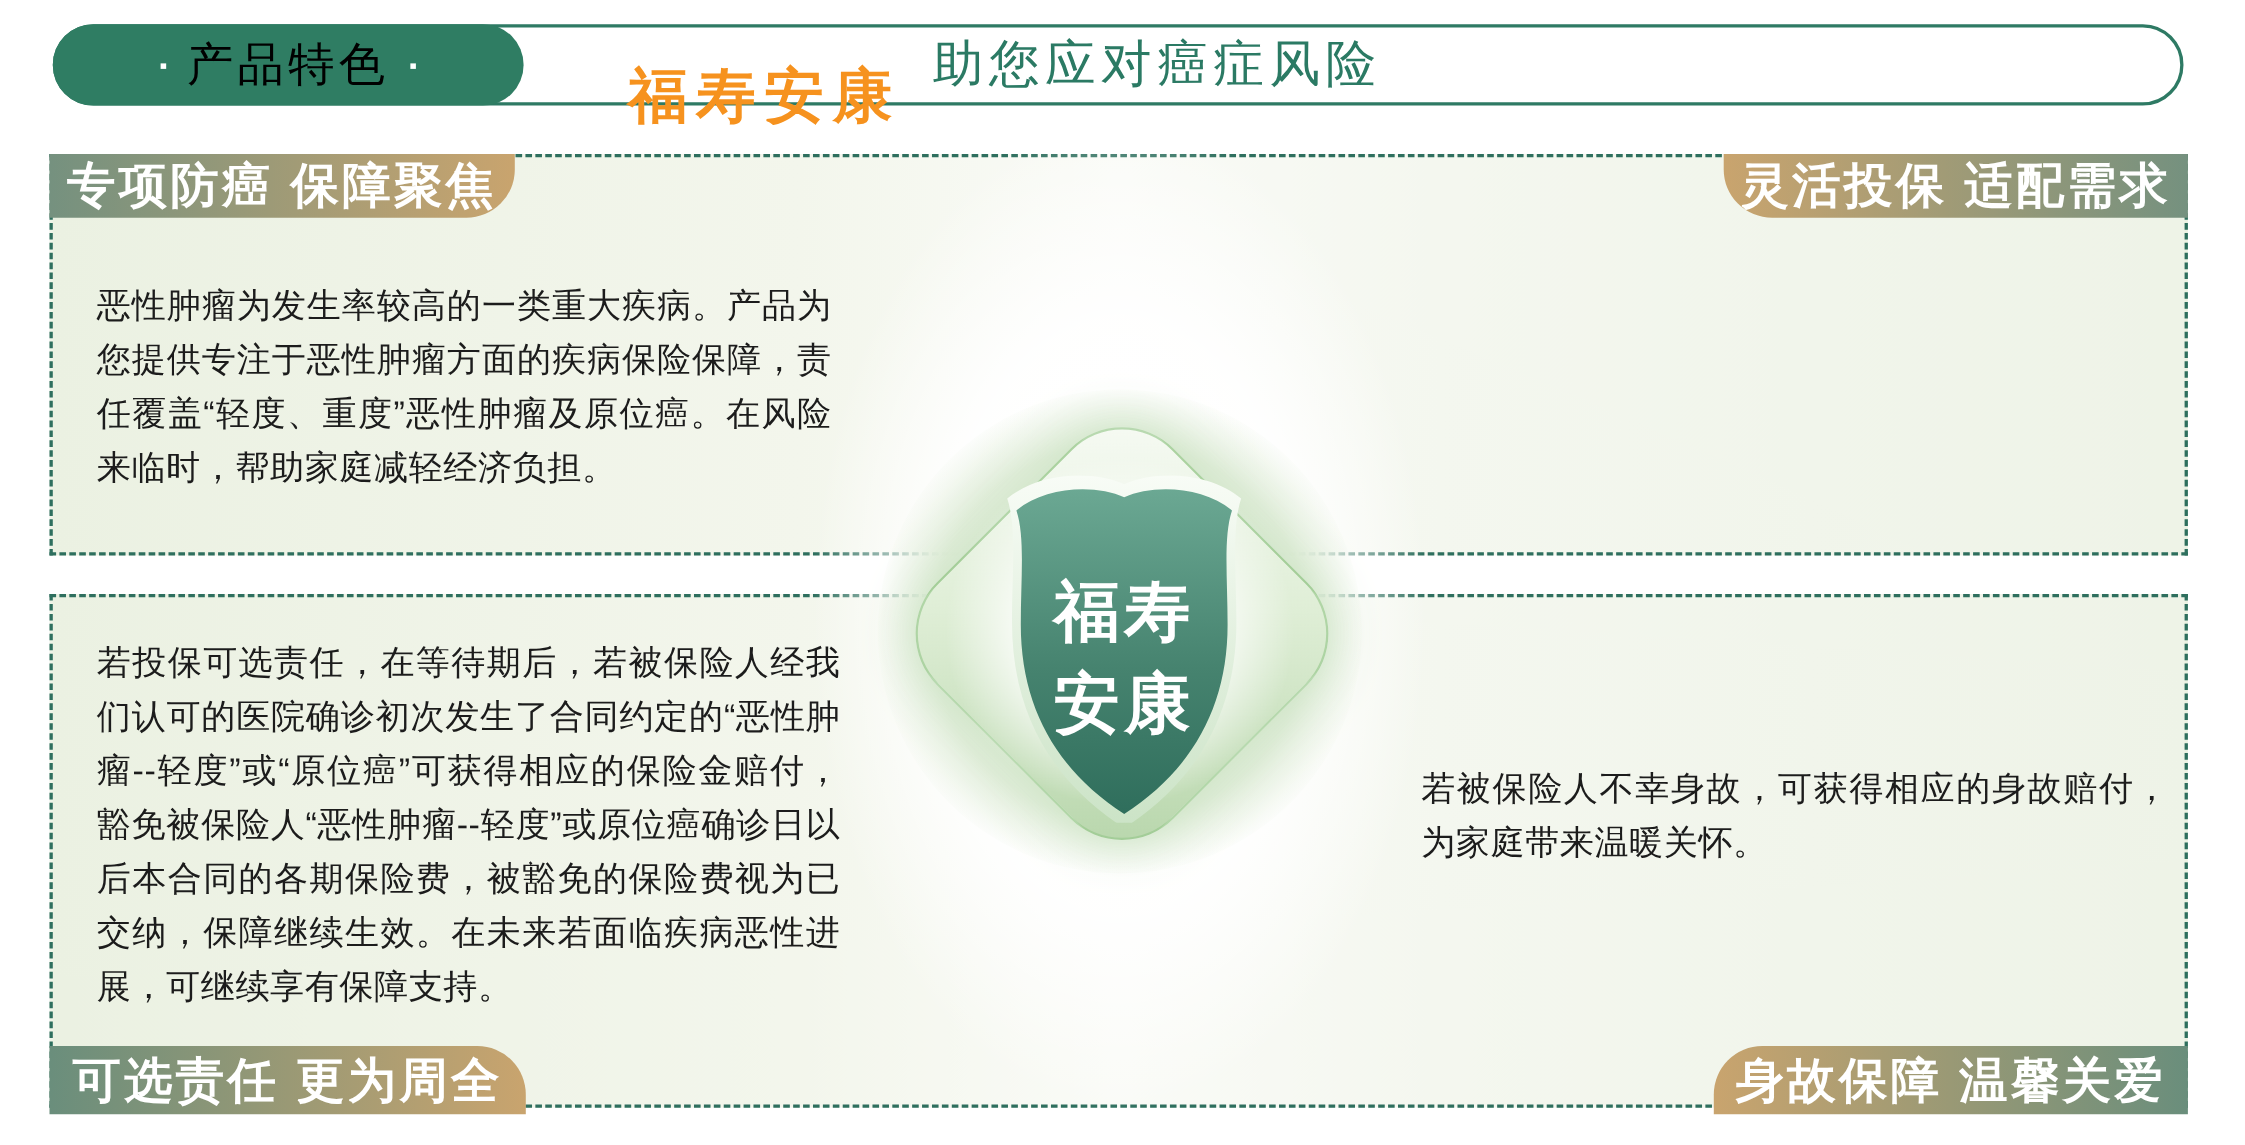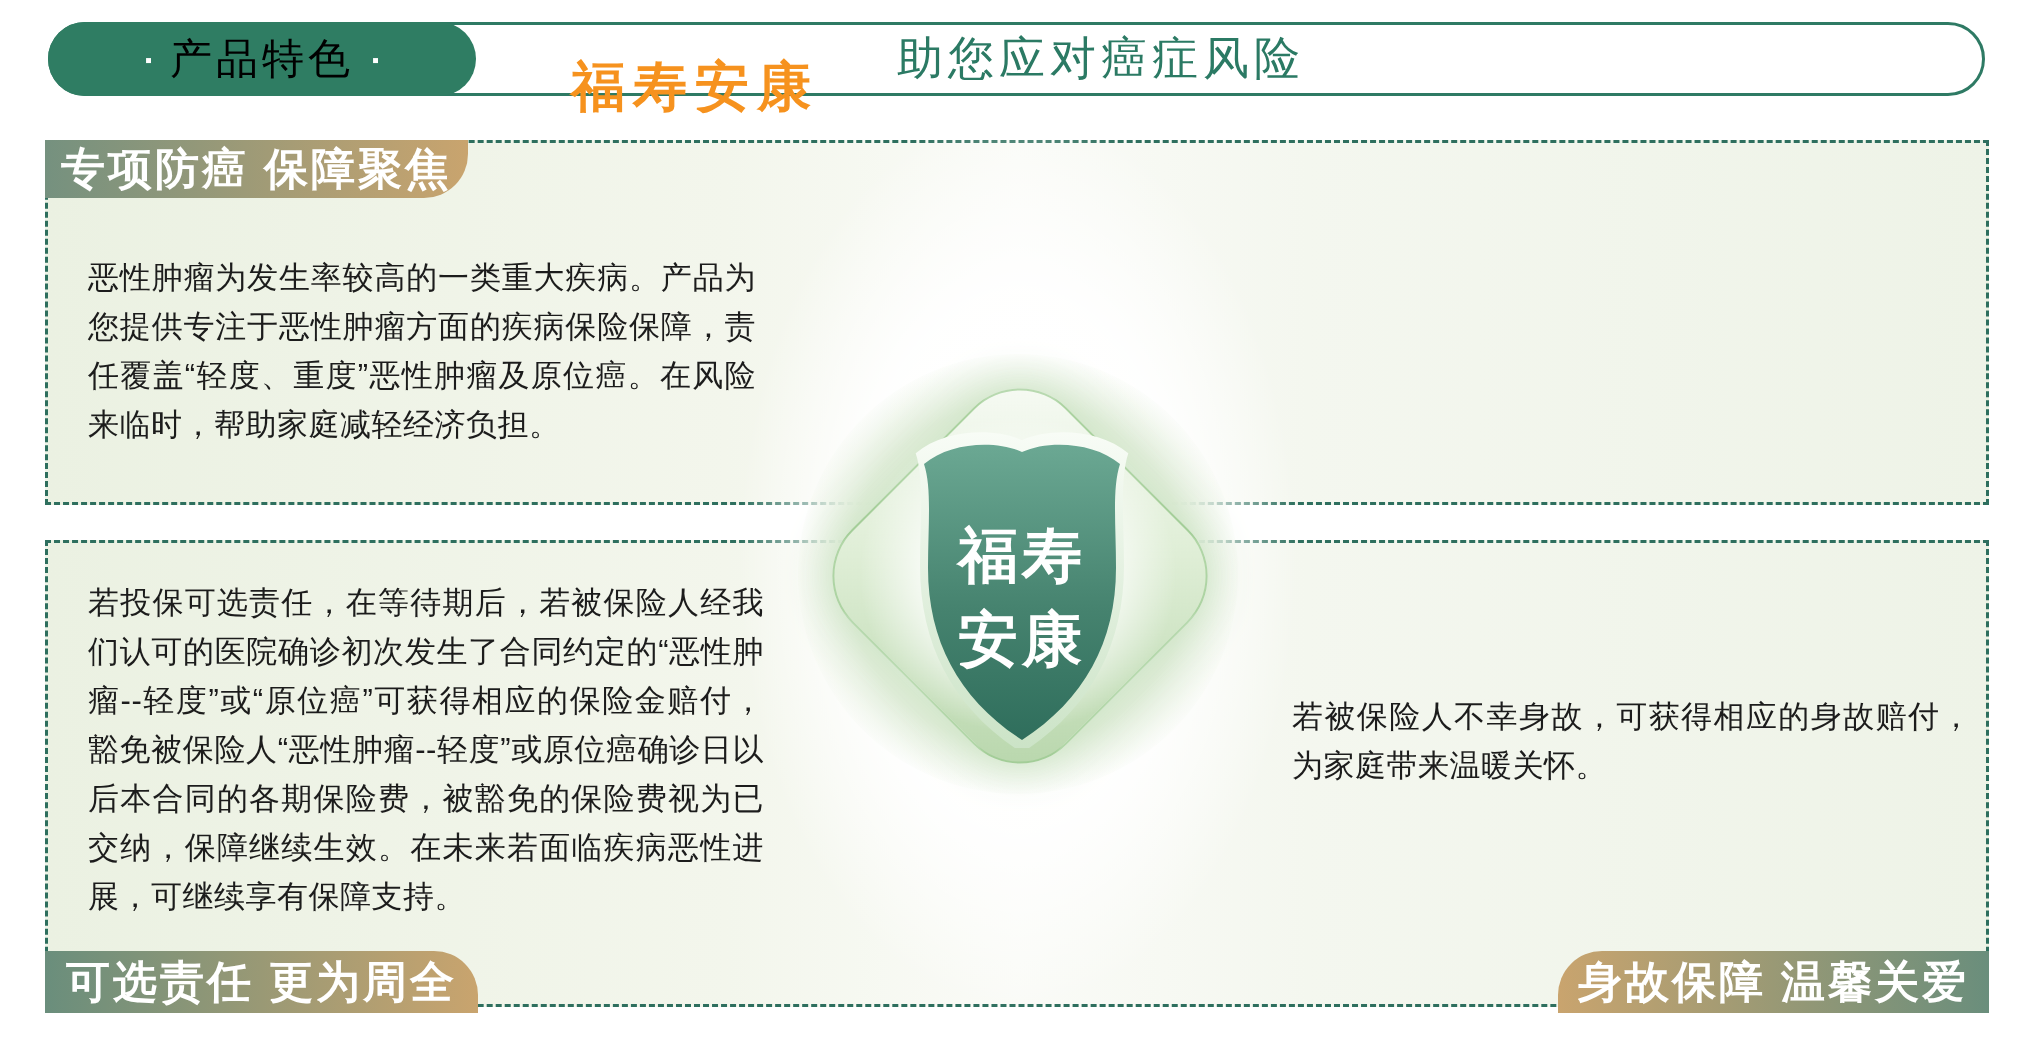--- a/index.html
+++ b/index.html
@@ -8,21 +8,21 @@
 
   
   .titlebar{position:absolute;left:48px;top:22px;width:1937px;height:74px;
     border:3px solid #2E7A64;border-radius:42px;background:#ffffff;box-sizing:border-box;}
   .title-pill{position:absolute;left:-3px;top:-3px;width:428px;height:74px;
     background:#2F7D63;border-radius:40px;display:flex;align-items:center;justify-content:center;gap:18px;}
   .pill-text{color:#000000;font-size:42px;font-weight:normal;letter-spacing:4px;}
   .pill-sq{color:#ffffff;font-size:20px;line-height:1;transform:translateY(1px);}
   .product-name{position:absolute;left:520px;top:0;height:68px;display:flex;align-items:center;
     color:#F6921E;font-size:54px;font-weight:bold;letter-spacing:8px;margin-top:28px;}
-  .subtitle{position:absolute;left:846px;top:0;height:68px;display:flex;align-items:center;
+  .subtitle{position:absolute;left:797px;top:0;height:68px;display:flex;align-items:center;
     color:#2B7A64;font-size:46px;font-weight:500;letter-spacing:5px;}
 
   
   .row{position:absolute;left:45px;width:1944px;box-sizing:border-box;
     border:3px dashed #2E6F5E;
     background:linear-gradient(90deg,#ebf1e2 0%,#f3f6ec 35%,#fafbf7 50%,#f4f7ef 65%,#eef3e7 100%);
     z-index:1;}
   .row-1{top:140px;height:365px;}
   .row-2{top:540px;height:467px;}
 
@@ -75,20 +75,21 @@
     <div class="product-name">福寿安康</div>
     <div class="subtitle">助您应对癌症风险</div>
   </header>
 
   <div class="row row-1"></div>
   <div class="row row-2"></div>
 
   <div class="center-glow"></div>
 
   <div class="corner-label lbl-tl">专项防癌 保障聚焦</div>
+  <div class="corner-label lbl-tr">灵活投保 适配需求</div>
   <div class="corner-label lbl-bl">可选责任 更为周全</div>
   <div class="corner-label lbl-br">身故保障 温馨关爱</div>
 
   <div class="para para-tl">恶性肿瘤为发生率较高的一类重大疾病。产品为您提供专注于恶性肿瘤方面的疾病保险保障，责任覆盖“轻度、重度”恶性肿瘤及原位癌。在风险来临时，帮助家庭减轻经济负担。</div>
   <div class="para para-bl">若投保可选责任，在等待期后，若被保险人经我们认可的医院确诊初次发生了合同约定的“恶性肿瘤--轻度”或“原位癌”可获得相应的保险金赔付，豁免被保险人“恶性肿瘤--轻度”或原位癌确诊日以后本合同的各期保险费，被豁免的保险费视为已交纳，保障继续生效。在未来若面临疾病恶性进展，可继续享有保障支持。</div>
   <div class="para para-br">若被保险人不幸身故，可获得相应的身故赔付，为家庭带来温暖关怀。</div>
 
   <div class="halo"></div>
   <div class="diamond"></div>
   <div class="inner-glow"></div>

